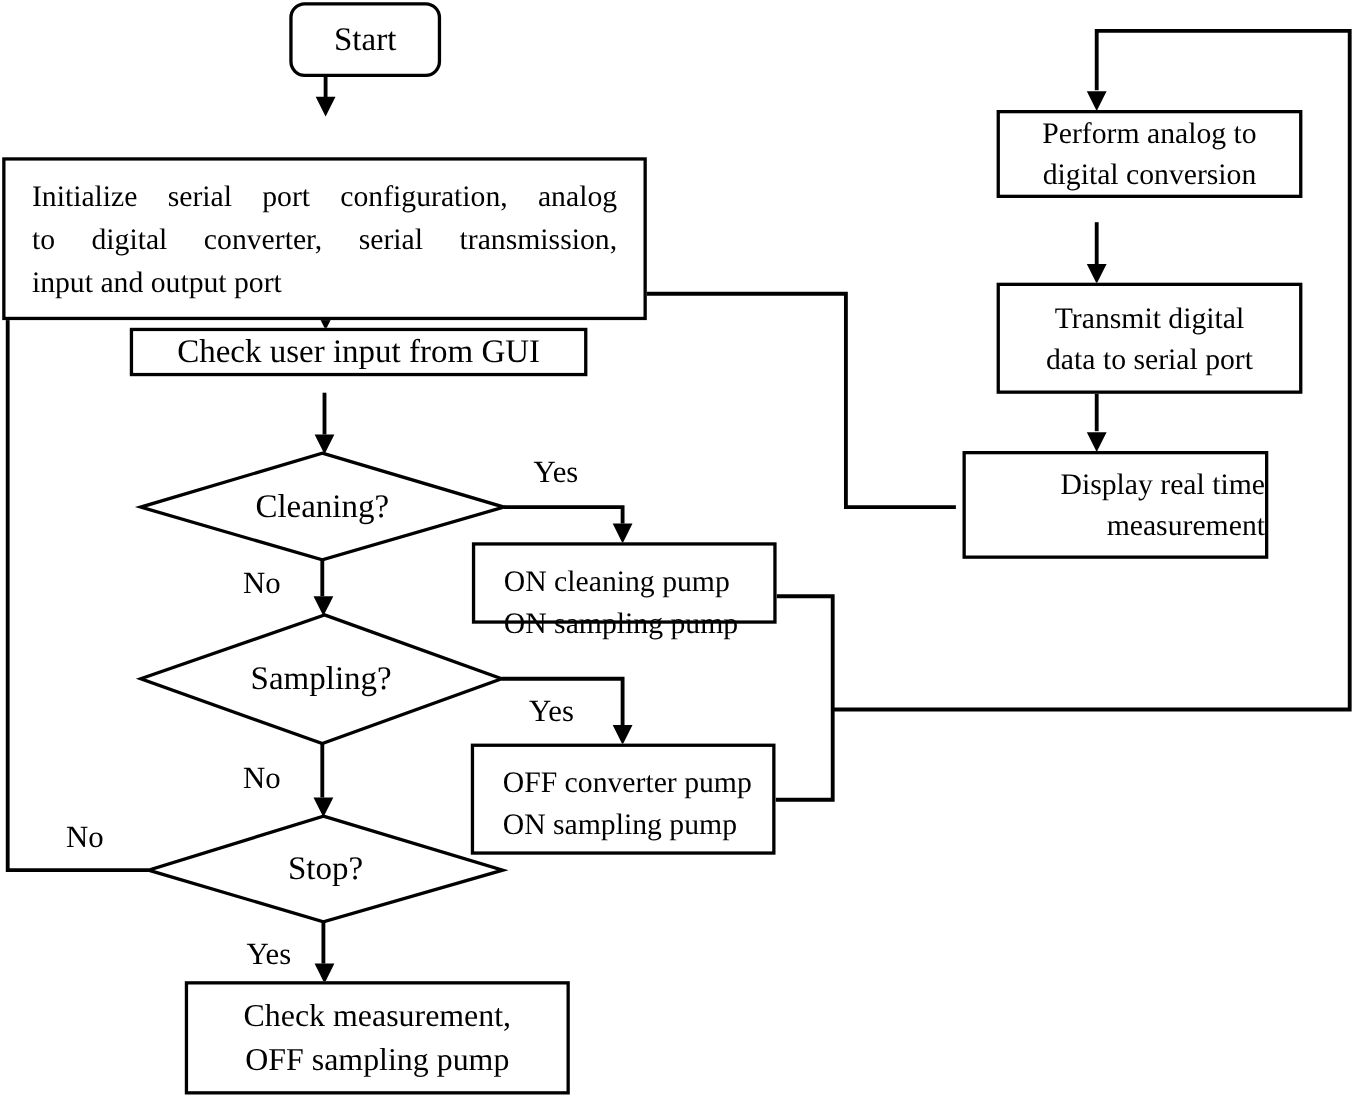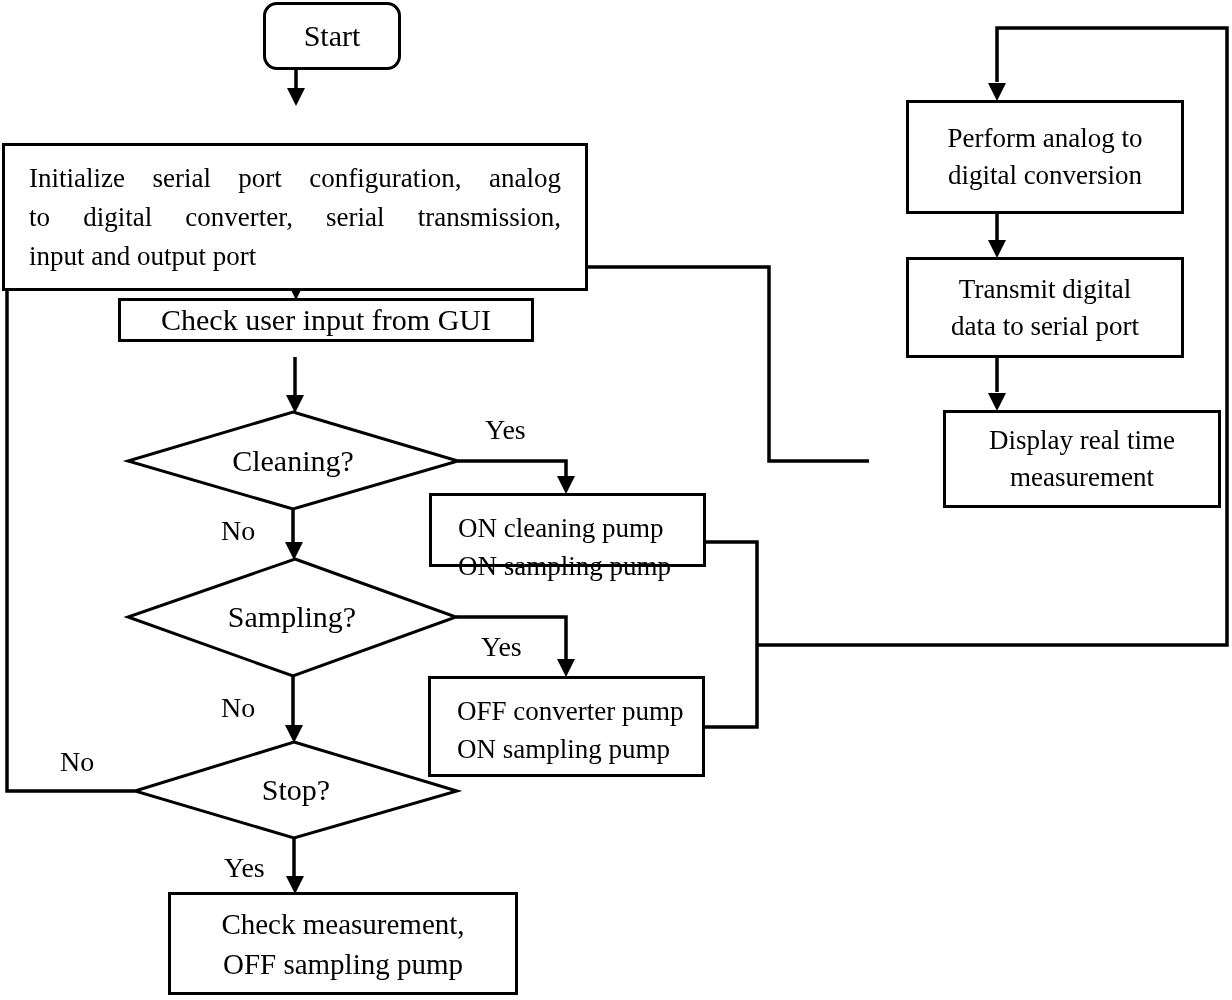--- a/index.html
+++ b/index.html
@@ -109,31 +109,31 @@
   <div class="box pumpbox" style="left:428px;top:676px;width:277px;height:101px;">
     <div>OFF converter pump</div>
     <div>ON sampling pump</div>
   </div>
 
   <div class="box center stopbox" style="left:132px;top:892px;width:350px;height:103px;">
     <div>Check measurement,</div>
     <div>OFF sampling pump</div>
   </div>
 
-  <div class="box center rightbox" style="left:870px;top:100px;width:278px;height:114px;">
+  <div class="box center rightbox" style="left:870px;top:100px;width:278px;height:80px;">
     <div>Perform analog to</div>
     <div>digital conversion</div>
   </div>
 
   <div class="box center rightbox" style="left:870px;top:257px;width:278px;height:101px;">
     <div>Transmit digital</div>
     <div>data to serial port</div>
   </div>
 
-  <div class="box center rightbox" style="left:907px;top:410px;width:278px;height:98px;">
+  <div class="box center rightbox" style="left:839px;top:410px;width:278px;height:98px;align-items:flex-end;">
     <div>Display real time</div>
     <div>measurement</div>
   </div>
 
   <div class="elabel" style="left:485px;top:416px;">Yes</div>
   <div class="elabel" style="left:221px;top:517px;">No</div>
   <div class="elabel" style="left:481px;top:633px;">Yes</div>
   <div class="elabel" style="left:221px;top:694px;">No</div>
   <div class="elabel" style="left:60px;top:748px;">No</div>
   <div class="elabel" style="left:224px;top:854px;">Yes</div>

